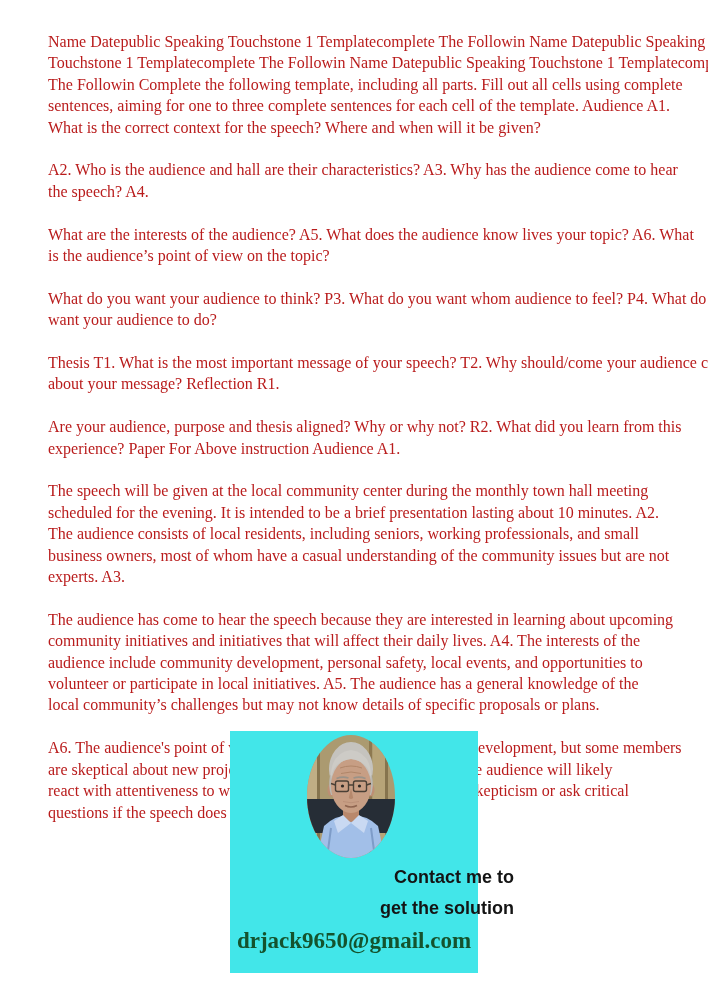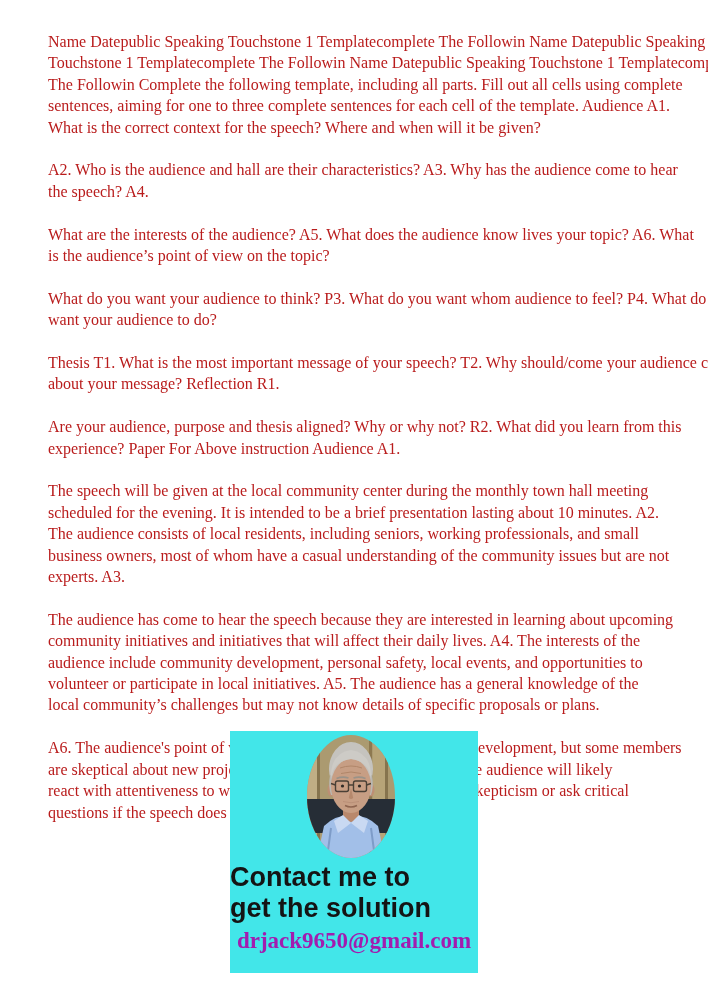--- a/index.html
+++ b/index.html
@@ -33,37 +33,38 @@
     left:77px;top:4px;
     width:88px;height:123px;
     border-radius:50%;
     overflow:hidden;
   }
   .avatar svg{display:block;width:100%;height:100%;}
   .card-heading{
     position:absolute;
     top:131px;left:0;
     width:100%;
-    text-align:left;
+    text-align:right;
     font-family:"Liberation Sans", sans-serif;
     font-weight:700;
-    font-size:27px;
+    font-size:18px;
     line-height:31px;
     color:#141414;
     white-space:pre;
+    padding-left:36px;
   }
   .card-email{
     position:absolute;
     top:197px;left:0;
     width:100%;
     text-align:center;
     font-family:"Liberation Serif", serif;
     font-weight:700;
     font-size:23px;
-    color:#a21caf;
+    color:#14532d;
     white-space:pre;
   }
 </style>
 </head>
 <body>
 
 <div class="doc">
   <p>Name Datepublic Speaking Touchstone 1 Templatecomplete The Followin Name Datepublic Speaking
 Touchstone 1 Templatecomplete The Followin Name Datepublic Speaking Touchstone 1 Templatecomplete
 The Followin Complete the following template, including all parts. Fill out all cells using complete

